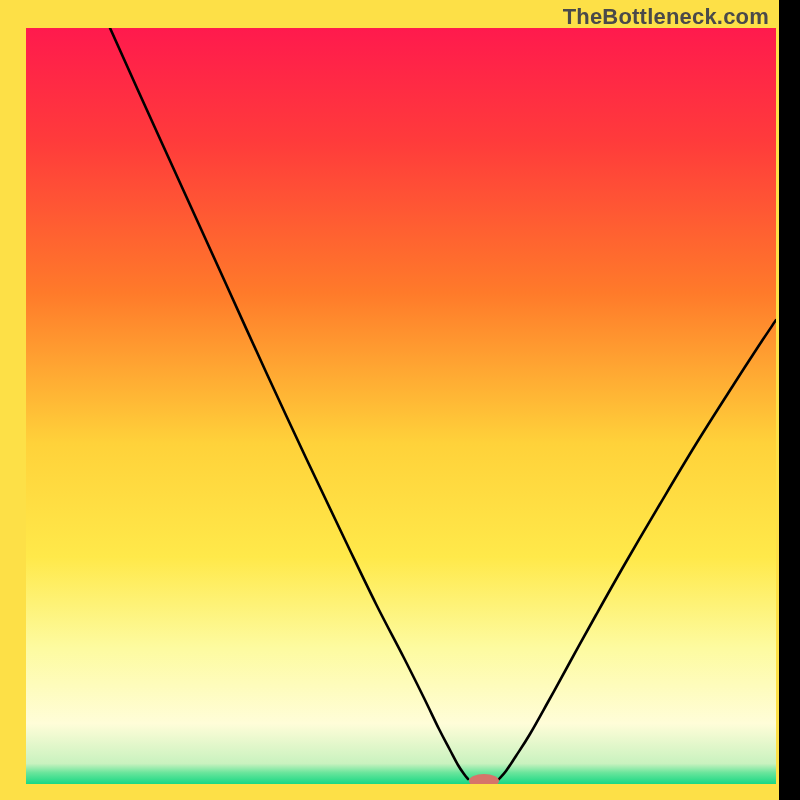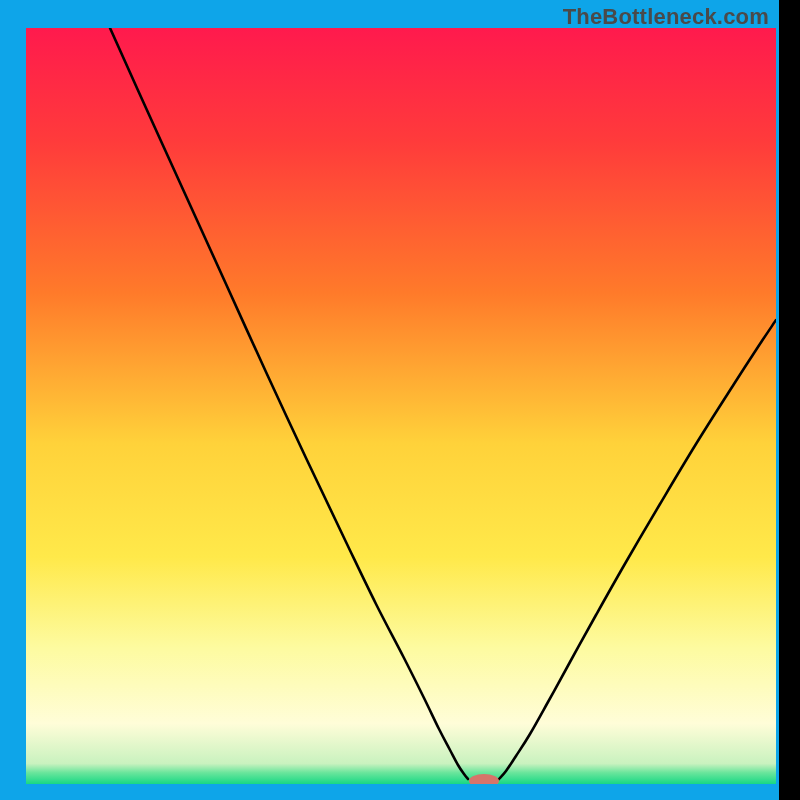--- a/index.html
+++ b/index.html
@@ -7,21 +7,21 @@
     padding: 0;
     width: 800px;
     height: 800px;
     background: #000;
     overflow: hidden;
   }
   .frame {
     position: relative;
     width: 779px;
     height: 800px;
-    background: #0ea5e9;
+    background: #fde047;
   }
   .watermark {
     position: absolute;
     top: 4px;
     right: 10px;
     font-family: Arial, Helvetica, sans-serif;
     font-size: 22px;
     font-weight: 600;
     color: #4a4a4a;
     letter-spacing: 0.2px;

